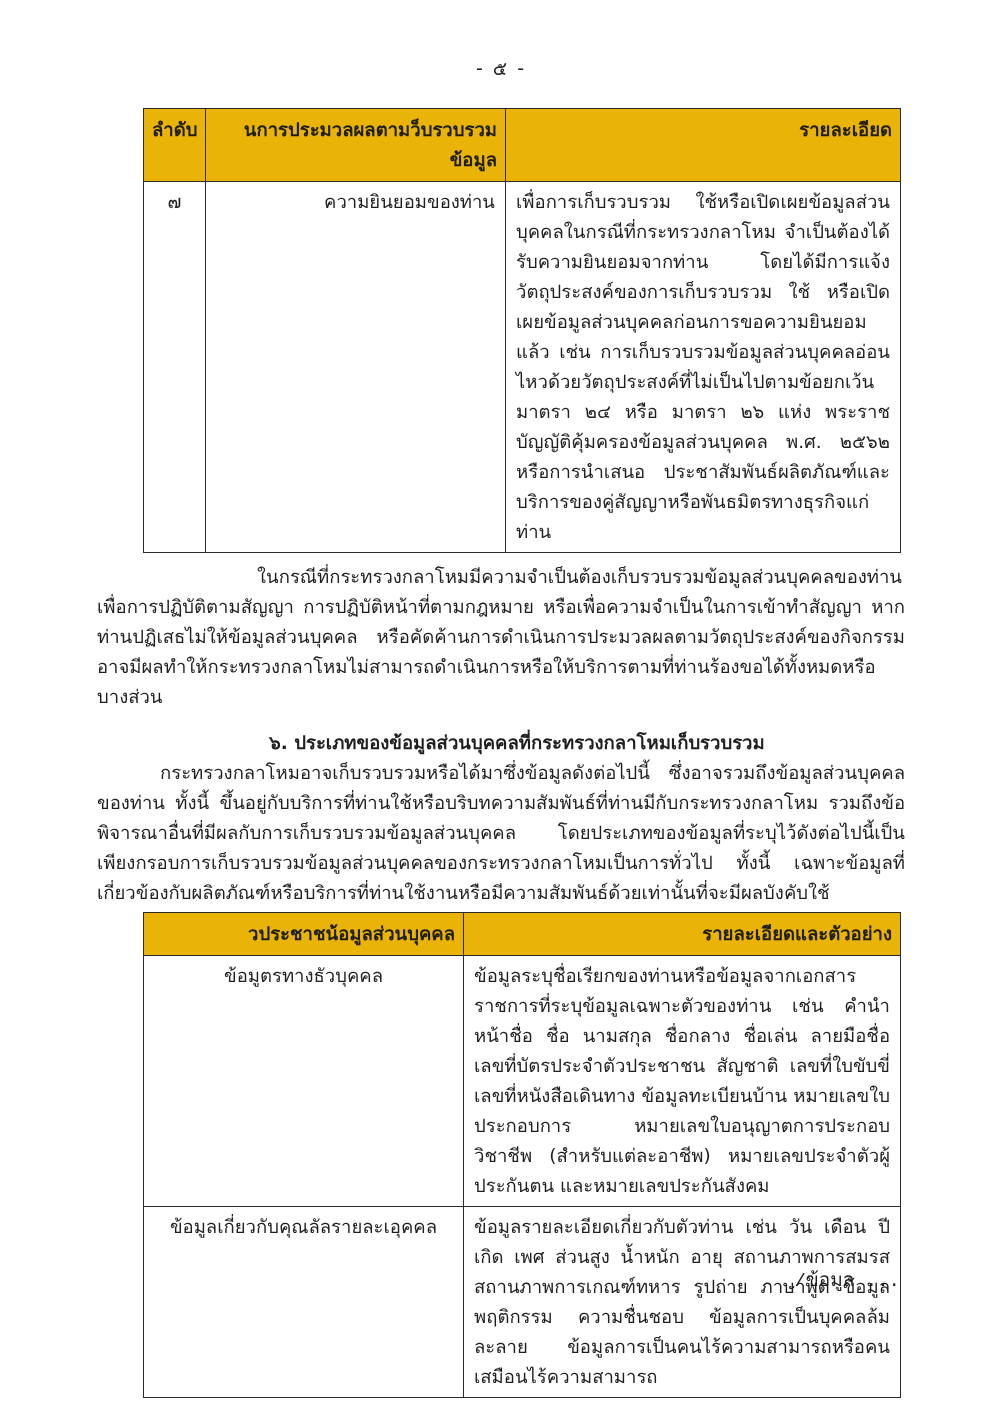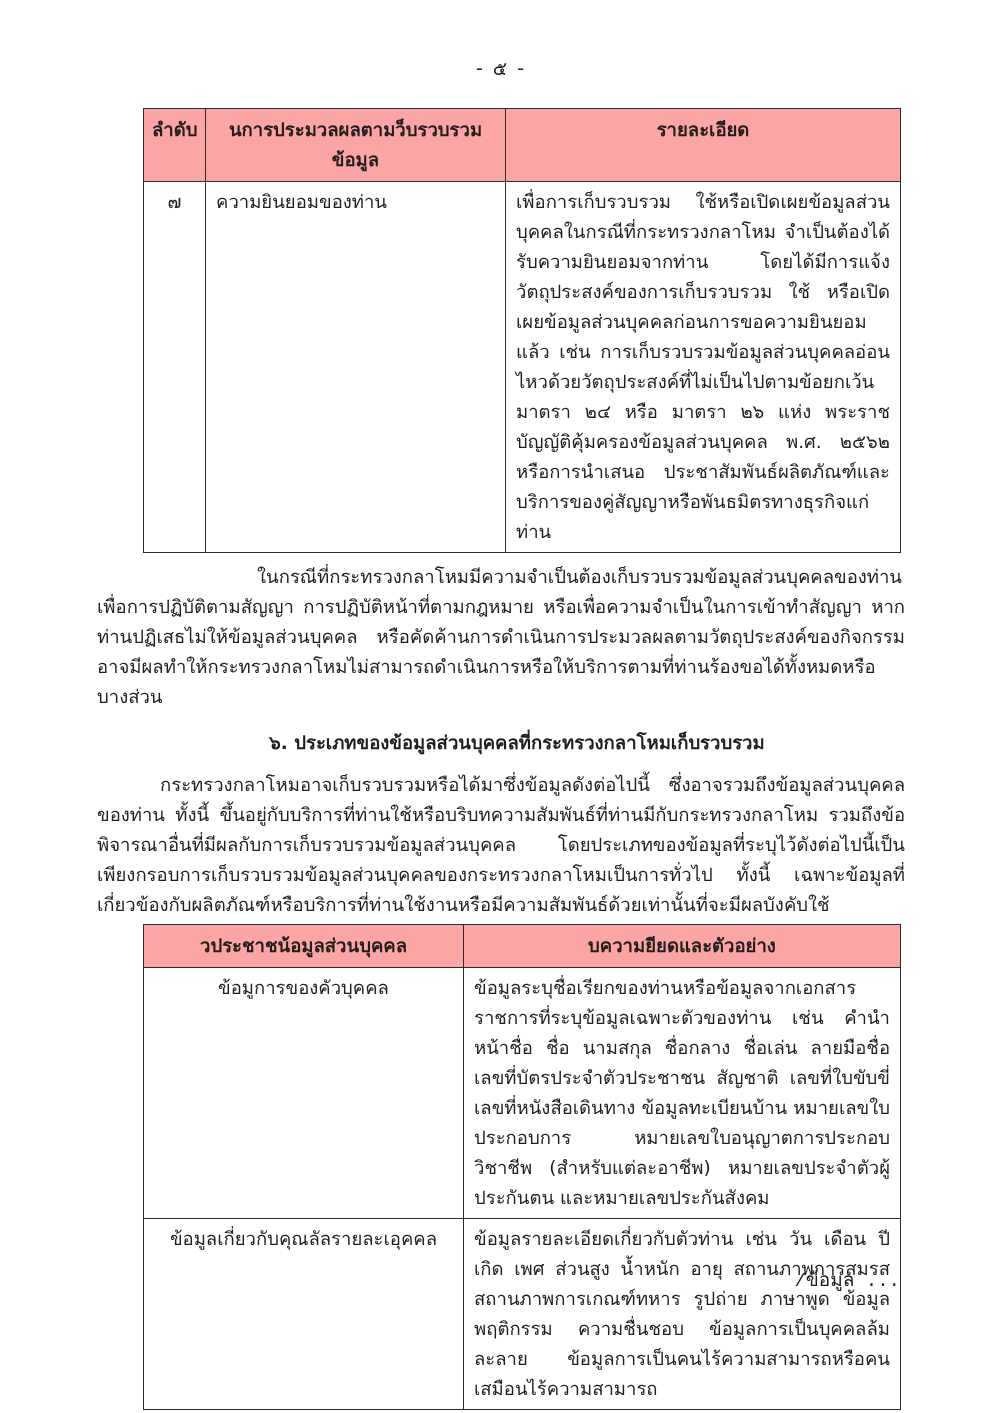--- a/index.html
+++ b/index.html
@@ -28,23 +28,24 @@
     border-collapse: collapse;
     table-layout: fixed;
     margin-left: 46px;
     width: 757px;
     font-size: 18.5px;
   }
   th, td {
     border: 1px solid #2b2b2b;
     vertical-align: top;
     line-height: 30px;
+    text-align: right;
   }
   th {
-    background: #fca5a5;
+    background: #eab308;
     font-weight: bold;
     padding: 6px 8px;
     white-space: pre-line;
   }
   td { padding: 5px 10px; }
   .col-order   { width: 62px; }
   .col-basis   { width: 300px; }
   .col-detail  { width: 395px; }
   .cell-order  { text-align: center; }
   .cell-detail {
@@ -61,21 +62,21 @@
   }
   .indent-large { text-indent: 160px; }
   .indent-small { text-indent: 63px; }
   .section-heading {
     font-size: 18.5px;
     font-weight: bold;
     line-height: 30px;
     margin-top: 16px;
     padding-left: 172px;
   }
-  .section-paragraph { margin-top: 12px; }
+  .section-paragraph { margin-top: 0; }
   .t2 { margin-top: 4px; }
   .t2 .col-type   { width: 320px; }
   .t2 .col-detail2{ width: 437px; }
   .t2 .cell-type  { text-align: center; }
   .t2 .row-identity .cell-detail { height: 204px; }
   .t2 .row-attrs   .cell-detail { height: 162px; }
   .footer-mark {
     position: absolute;
     right: 100px;
     top: 1268px;
@@ -121,26 +122,26 @@
   <p class="body-text indent-small section-paragraph">กระทรวงกลาโหมอาจเก็บรวบรวมหรือได้มาซึ่งข้อมูลดังต่อไปนี้ ซึ่งอาจรวมถึงข้อมูลส่วนบุคคลของท่าน ทั้งนี้ ขึ้นอยู่กับบริการที่ท่านใช้หรือบริบทความสัมพันธ์ที่ท่านมีกับกระทรวงกลาโหม รวมถึงข้อพิจารณาอื่นที่มีผลกับการเก็บรวบรวมข้อมูลส่วนบุคคล โดยประเภทของข้อมูลที่ระบุไว้ดังต่อไปนี้เป็นเพียงกรอบการเก็บรวบรวมข้อมูลส่วนบุคคลของกระทรวงกลาโหมเป็นการทั่วไป ทั้งนี้ เฉพาะข้อมูลที่เกี่ยวข้องกับผลิตภัณฑ์หรือบริการที่ท่านใช้งานหรือมีความสัมพันธ์ด้วยเท่านั้นที่จะมีผลบังคับใช้</p>
 
   <table class="t2">
     <colgroup>
       <col class="col-type">
       <col class="col-detail2">
     </colgroup>
     <thead>
       <tr>
         <th>วประชาชน้อมูลส่วนบุคคล</th>
-        <th>บความยียดและตัวอย่าง</th>
+        <th>รายละเอียดและตัวอย่าง</th>
       </tr>
     </thead>
     <tbody>
       <tr class="row-identity">
-        <td class="cell-type">ข้อมูการของคัวบุคคล</td>
+        <td class="cell-type">ข้อมูตรทางธัวบุคคล</td>
         <td class="cell-detail">ข้อมูลระบุชื่อเรียกของท่านหรือข้อมูลจากเอกสารราชการที่ระบุข้อมูลเฉพาะตัวของท่าน เช่น คำนำหน้าชื่อ ชื่อ นามสกุล ชื่อกลาง ชื่อเล่น ลายมือชื่อ เลขที่บัตรประจำตัวประชาชน สัญชาติ เลขที่ใบขับขี่ เลขที่หนังสือเดินทาง ข้อมูลทะเบียนบ้าน หมายเลขใบประกอบการ หมายเลขใบอนุญาตการประกอบวิชาชีพ (สำหรับแต่ละอาชีพ) หมายเลขประจำตัวผู้ประกันตน และหมายเลขประกันสังคม</td>
       </tr>
       <tr class="row-attrs">
         <td class="cell-type">ข้อมูลเกี่ยวกับคุณลัลรายละเอุคคล</td>
         <td class="cell-detail">ข้อมูลรายละเอียดเกี่ยวกับตัวท่าน เช่น วัน เดือน ปีเกิด เพศ ส่วนสูง น้ำหนัก อายุ สถานภาพการสมรส สถานภาพการเกณฑ์ทหาร รูปถ่าย ภาษาพูด ข้อมูลพฤติกรรม ความชื่นชอบ ข้อมูลการเป็นบุคคลล้มละลาย ข้อมูลการเป็นคนไร้ความสามารถหรือคนเสมือนไร้ความสามารถ</td>
       </tr>
     </tbody>
   </table>
 
   <div class="footer-mark">/ข้อมูล ...</div>

